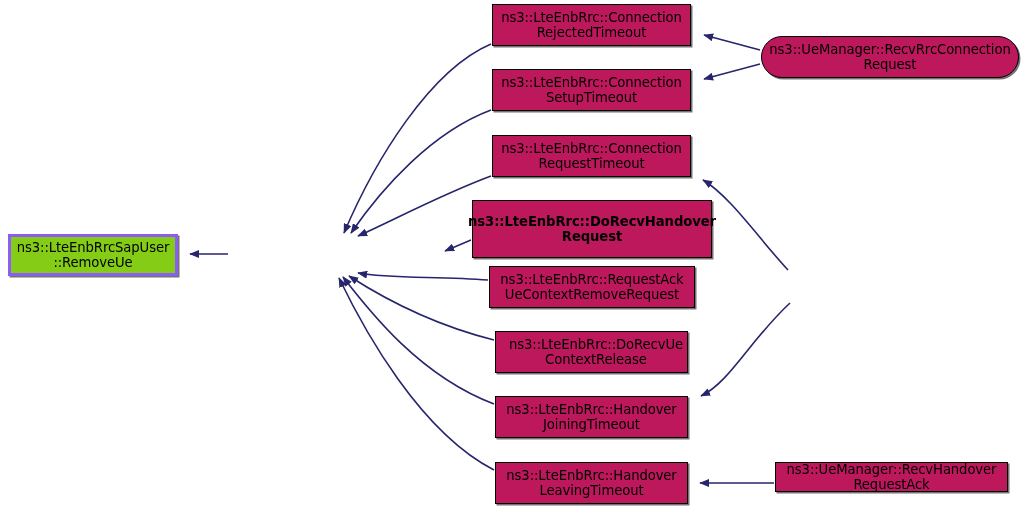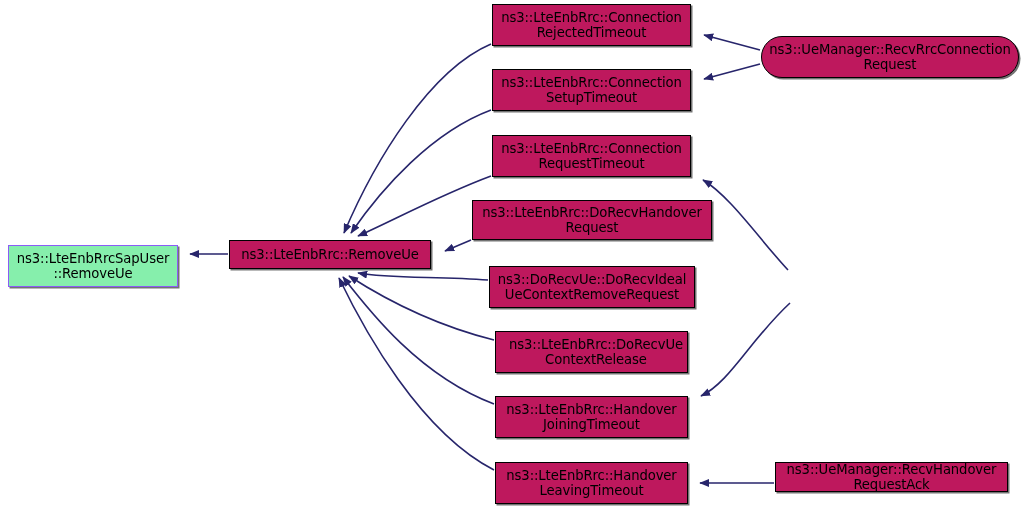--- a/index.html
+++ b/index.html
@@ -34,23 +34,22 @@
     justify-content: center;
     text-align: center;
     font-size: 13.2px;
     line-height: 15.5px;
     letter-spacing: -0.1px;
     white-space: pre-line;
     box-shadow: 1.5px 1.5px 0 0 rgba(0,0,0,0.55);
     z-index: 2;
   }
   .node.current {
-    background: #86efac;
-    border: 1px solid #8b5cf6;
-    margin-top: 11px;
+    background: #84cc16;
+    border: 3px solid #8b5cf6;
   }
   .node-label {
     display: block;
     padding: 0 4px;
   }
 </style>
 </head>
 <body>
 
 <div id="canvas">
@@ -89,46 +88,43 @@
     <path d="M790,303 C750,340 730,382 701,396" fill="none" stroke="#27256b" stroke-width="1.6" marker-end="url(#ah)"></path>
 
     <path d="M774,483 L700,483" fill="none" stroke="#27256b" stroke-width="1.6" marker-end="url(#ah)"></path>
   </svg>
 
   <div class="node current" style="left:8px; top:234px; width:170px; height:42px;">
     <span class="node-label">ns3::LteEnbRrcSapUser
 ::RemoveUe</span>
   </div>
 
-  <div class="node" style="left:229px; top:240px; width:202px; height:29px;">
-    <span class="node-label">ns3::LteEnbRrc::RemoveUe</span>
-  </div>
 
   <div class="node" style="left:492px; top:4px; width:199px; height:42px;">
     <span class="node-label">ns3::LteEnbRrc::Connection
 RejectedTimeout</span>
   </div>
 
   <div class="node" style="left:492px; top:69px; width:199px; height:42px;">
     <span class="node-label">ns3::LteEnbRrc::Connection
 SetupTimeout</span>
   </div>
 
   <div class="node" style="left:492px; top:135px; width:199px; height:42px;">
     <span class="node-label">ns3::LteEnbRrc::Connection
 RequestTimeout</span>
   </div>
 
-  <div class="node" style="left:472px; top:200px; width:240px; height:40px;">
+  <div class="node" style="left:472px; top:200px; width:240px; height:58px;font-weight:bold;">
     <span class="node-label">ns3::LteEnbRrc::DoRecvHandover
 Request</span>
   </div>
 
   <div class="node" style="left:489px; top:266px; width:206px; height:42px;">
-    <span class="node-label">ns3::DoRecvUe::DoRecvIdeal
+    <span class="node-label">ns3::LteEnbRrc::RequestAck
 UeContextRemoveRequest</span>
   </div>
 
   <div class="node" style="left:495px; top:331px; width:193px; height:42px;padding-left:9px;">
     <span class="node-label">ns3::LteEnbRrc::DoRecvUe
 ContextRelease</span>
   </div>
 
   <div class="node" style="left:495px; top:396px; width:193px; height:42px;">
     <span class="node-label">ns3::LteEnbRrc::Handover

